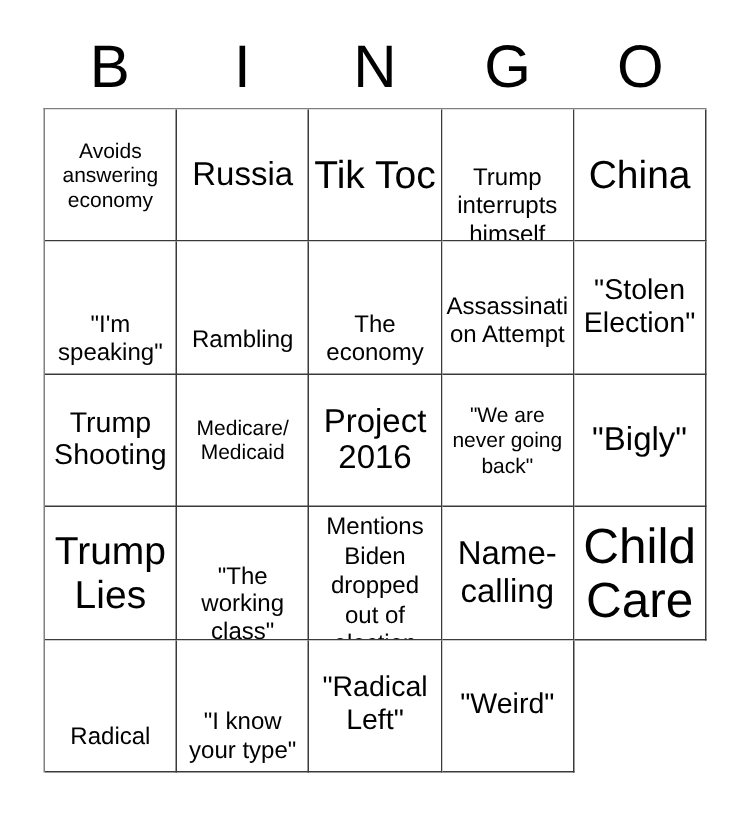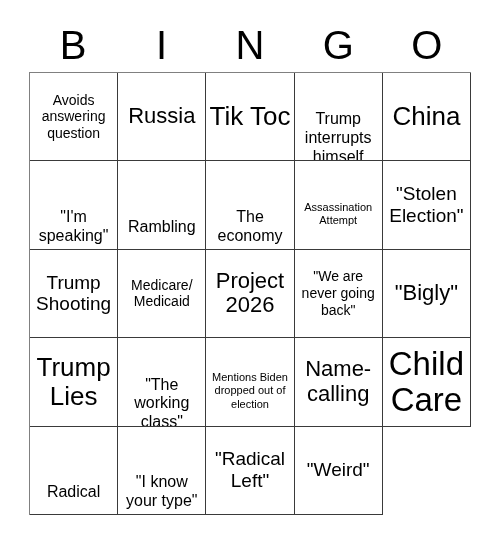--- a/index.html
+++ b/index.html
@@ -77,21 +77,21 @@
   .cell-text {
     display: block;
     width: 100%;
     line-height: 1.12;
     word-wrap: break-word;
     overflow-wrap: break-word;
     hyphens: none;
   }
 
   
-  .fs-xs   { font-size: 11px; line-height: 1.22; margin-top: 18px; }
+  .fs-xs   { font-size: 16px; line-height: 1.22; margin-top: 18px; }
   .fs-sm   { font-size: 14px; line-height: 1.2; }
   .fs-md   { font-size: 16px; line-height: 1.18; margin-top: 44px; }
   .fs-lg   { font-size: 19px; line-height: 1.15; }
   .fs-xl   { font-size: 22px; line-height: 1.12; }
   .fs-xxl  { font-size: 26px; line-height: 1.1; }
   .fs-xxxl { font-size: 33px; line-height: 1.08; }
 </style>
 </head>
 <body>
 
@@ -101,21 +101,21 @@
     <div class="header-letter">B</div>
     <div class="header-letter">I</div>
     <div class="header-letter">N</div>
     <div class="header-letter">G</div>
     <div class="header-letter">O</div>
   </div>
 
   <div id="bingo-grid">
 
     <div class="bingo-cell">
-        <span class="cell-text fs-sm">Avoids answering question</span>
+        <span class="cell-text fs-sm">Avoids answering economy</span>
       </div>
     <div class="bingo-cell">
         <span class="cell-text fs-xl">Russia</span>
       </div>
     <div class="bingo-cell">
         <span class="cell-text fs-xxl">Tik Toc</span>
       </div>
     <div class="bingo-cell">
         <span class="cell-text fs-md">Trump interrupts himself</span>
       </div>
@@ -139,21 +139,21 @@
         <span class="cell-text fs-lg">"Stolen Election"</span>
       </div>
 
     <div class="bingo-cell">
         <span class="cell-text fs-lg">Trump Shooting</span>
       </div>
     <div class="bingo-cell">
         <span class="cell-text fs-sm">Medicare/ Medicaid</span>
       </div>
     <div class="bingo-cell">
-        <span class="cell-text fs-xl">Project 2026</span>
+        <span class="cell-text fs-xl">Project 2016</span>
       </div>
     <div class="bingo-cell">
         <span class="cell-text fs-sm">"We are never going back"</span>
       </div>
     <div class="bingo-cell">
         <span class="cell-text fs-xl">"Bigly"</span>
       </div>
 
     <div class="bingo-cell">
         <span class="cell-text fs-xxl">Trump Lies</span>

